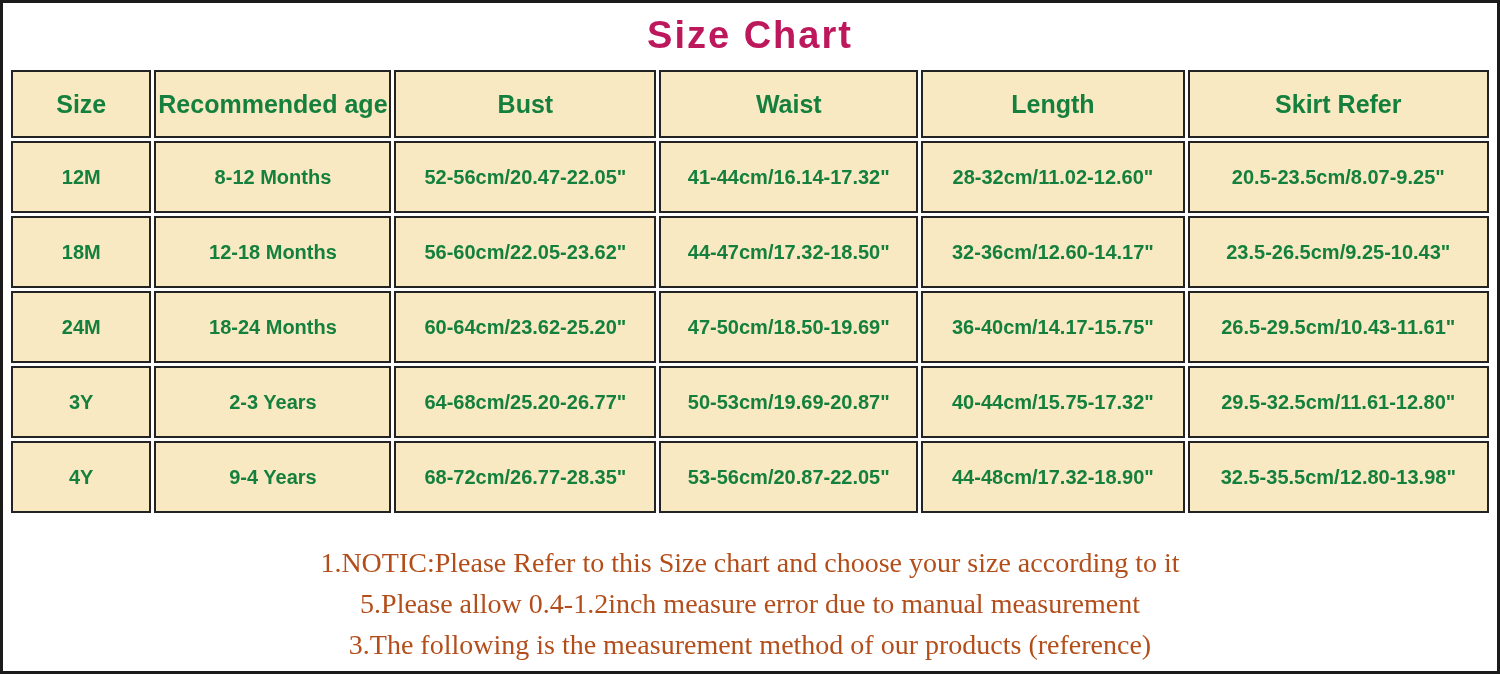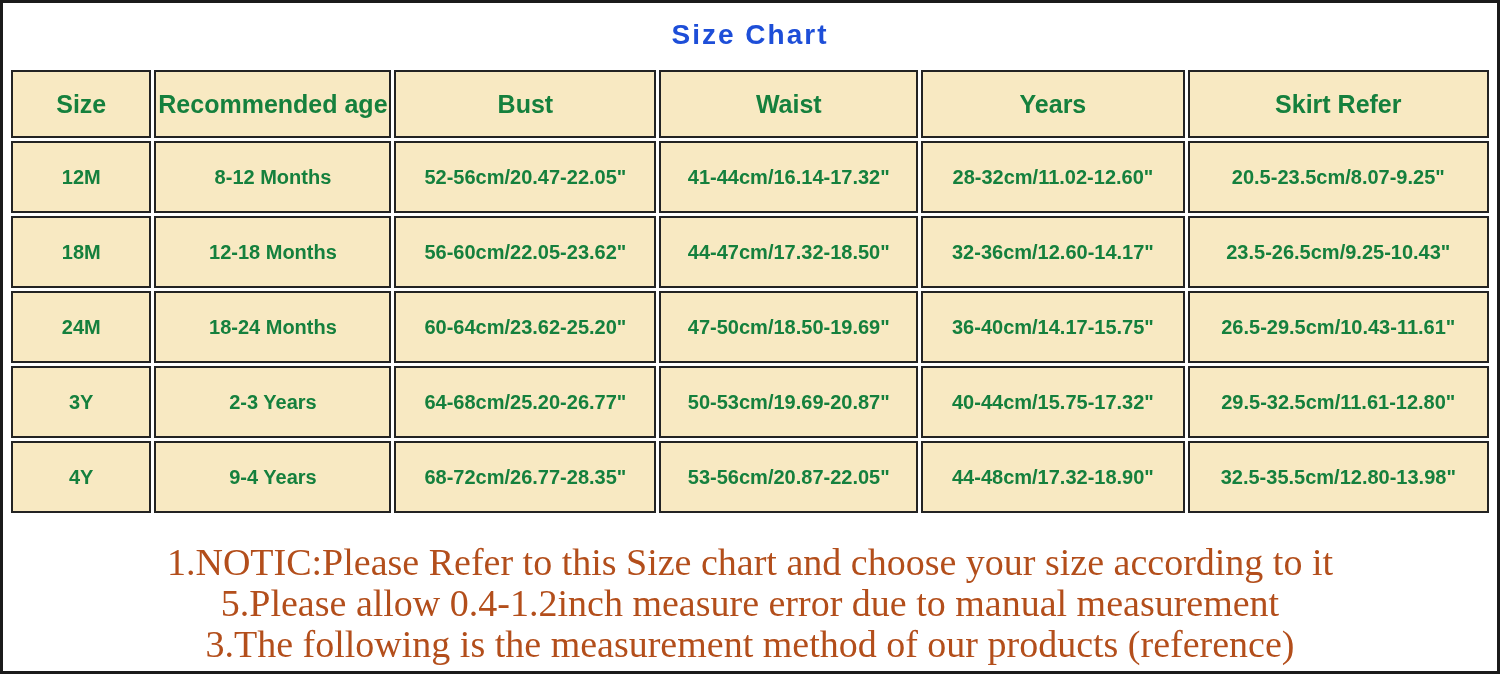--- a/index.html
+++ b/index.html
@@ -2,36 +2,36 @@
 <html><head>
 <meta charset="utf-8">
 <style>
   html,body{margin:0;padding:0;background:#ffffff;}
   .page{
     width:1500px;height:674px;box-sizing:border-box;
     border:3px solid #1b1b1b;background:#ffffff;
     font-family:"Liberation Sans",sans-serif;overflow:hidden;
   }
   .title-bar{height:64px;display:flex;align-items:center;justify-content:center;}
-  .title{font-size:28px;font-weight:bold;letter-spacing:2px;color:#1d4ed8;}
+  .title{font-size:38px;font-weight:bold;letter-spacing:2px;color:#be185d;}
   table.size-table{
     width:1484px;margin:0 auto;border-collapse:separate;border-spacing:3px;
     table-layout:fixed;background:#ffffff;
   }
   .size-table th,.size-table td{
     border:2px solid #232323;background:#f8e9c2;text-align:center;
     vertical-align:middle;color:#15803d;font-weight:bold;
     overflow:hidden;white-space:nowrap;
   }
   .size-table th{height:62px;font-size:25px;}
   .size-table td{height:66px;font-size:20px;}
   .notes{
     padding-top:26px;text-align:center;
     font-family:"Liberation Serif","DejaVu Serif",serif;
-    color:#b34e1b;font-size:38px;line-height:41px;
+    color:#b34e1b;font-size:28px;line-height:41px;
   }
 </style>
 </head>
 <body>
 
 <div class="page">
 
   <div class="title-bar">
     <span class="title">Size Chart</span>
   </div>
@@ -44,21 +44,21 @@
       <col style="width:17.7%">
       <col style="width:18.0%">
       <col style="width:20.6%">
     </colgroup>
     <thead>
       <tr>
         <th>Size</th>
         <th>Recommended age</th>
         <th>Bust</th>
         <th>Waist</th>
-        <th>Years</th>
+        <th>Length</th>
         <th>Skirt Refer</th>
       </tr>
     </thead>
     <tbody>
       <tr>
         <td>12M</td>
         <td>8-12 Months</td>
         <td>52-56cm/20.47-22.05"</td>
         <td>41-44cm/16.14-17.32"</td>
         <td>28-32cm/11.02-12.60"</td>

